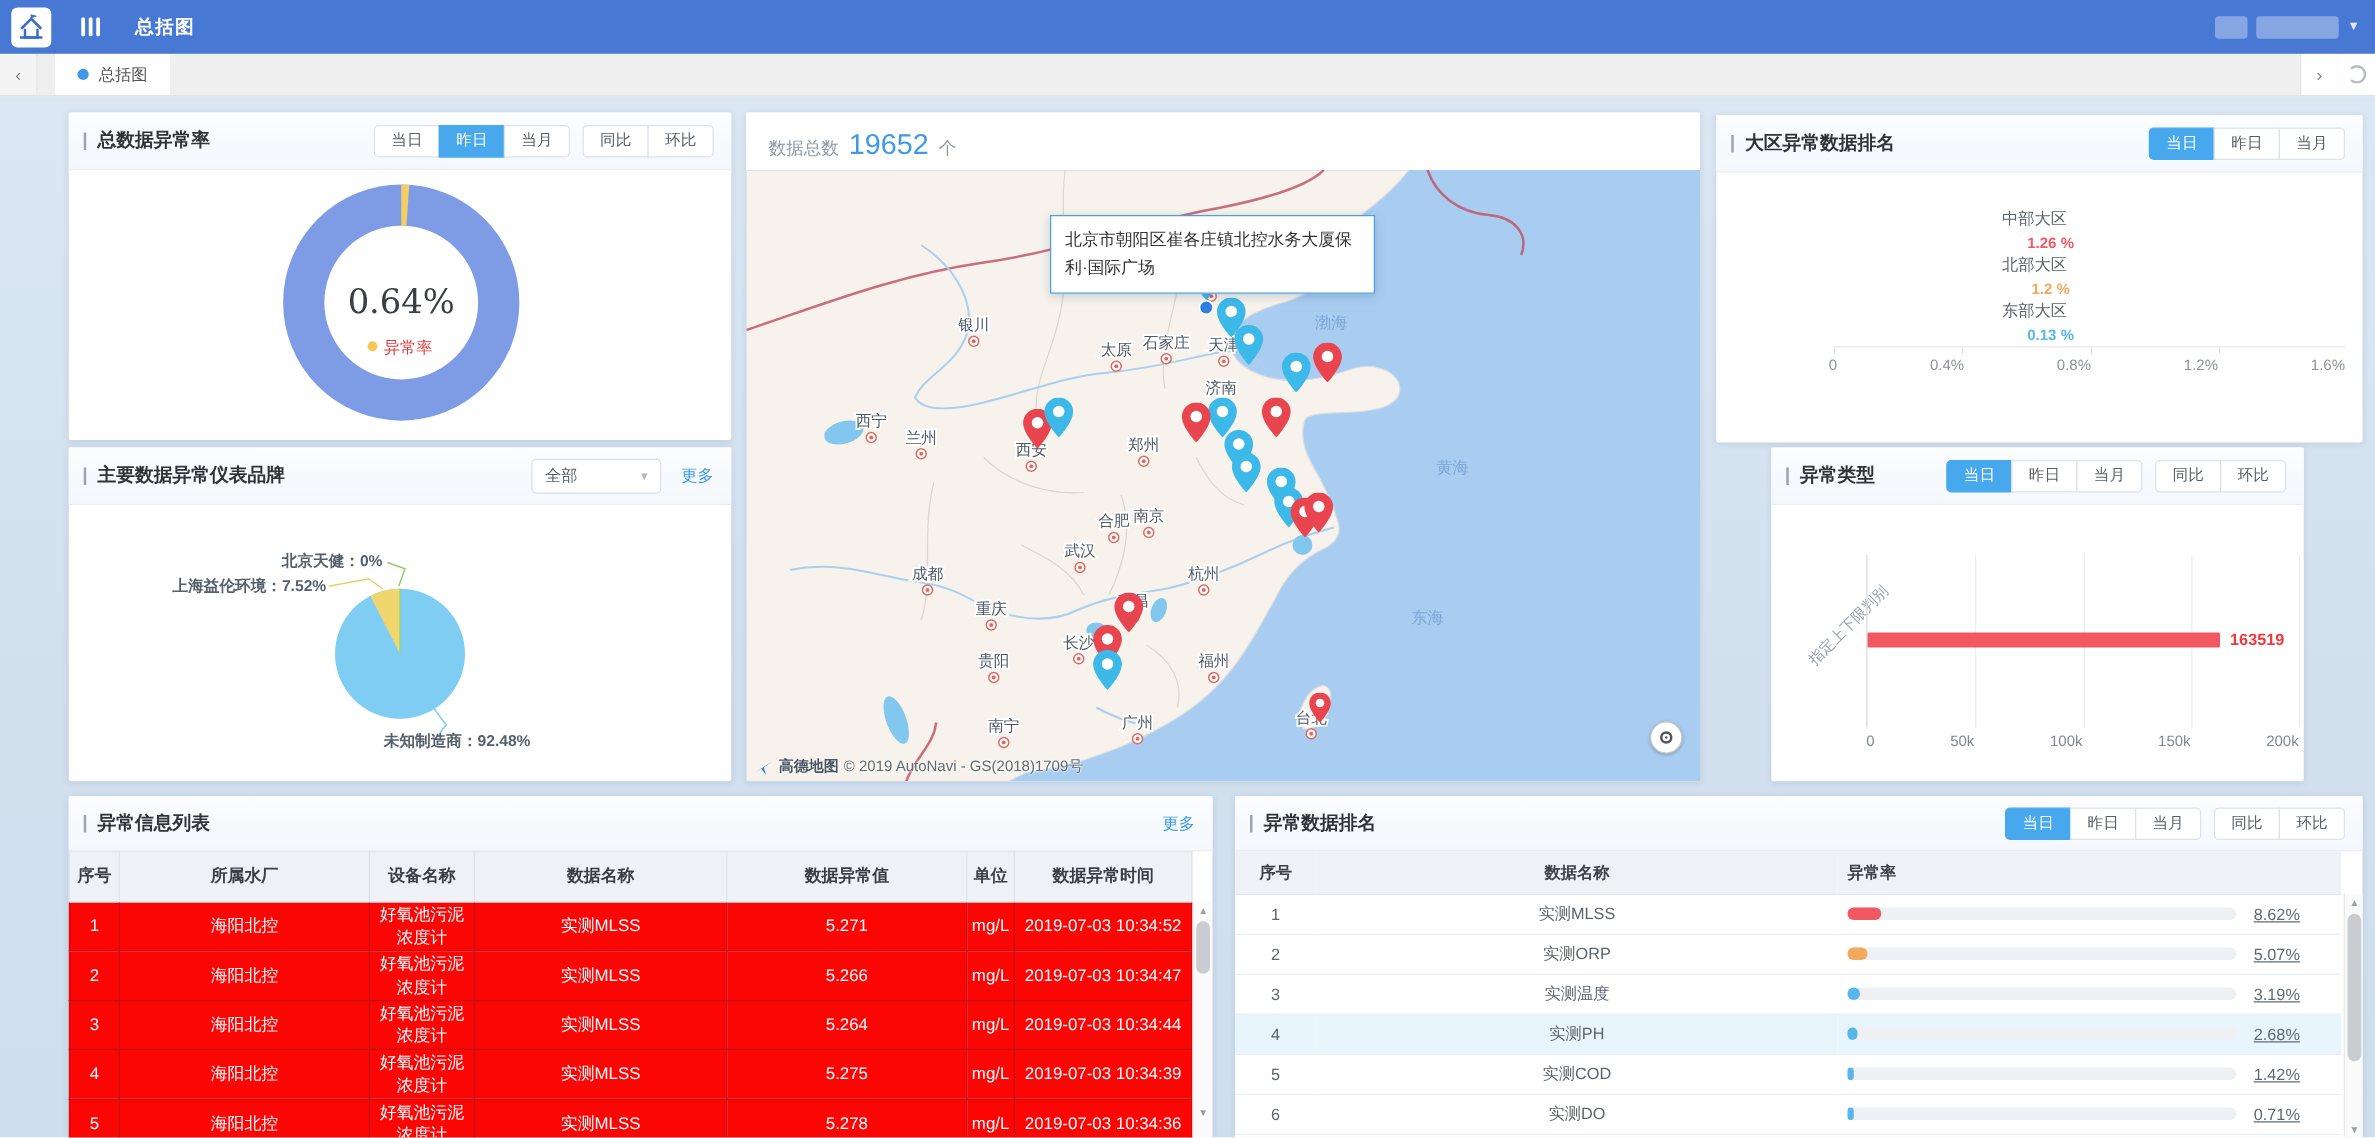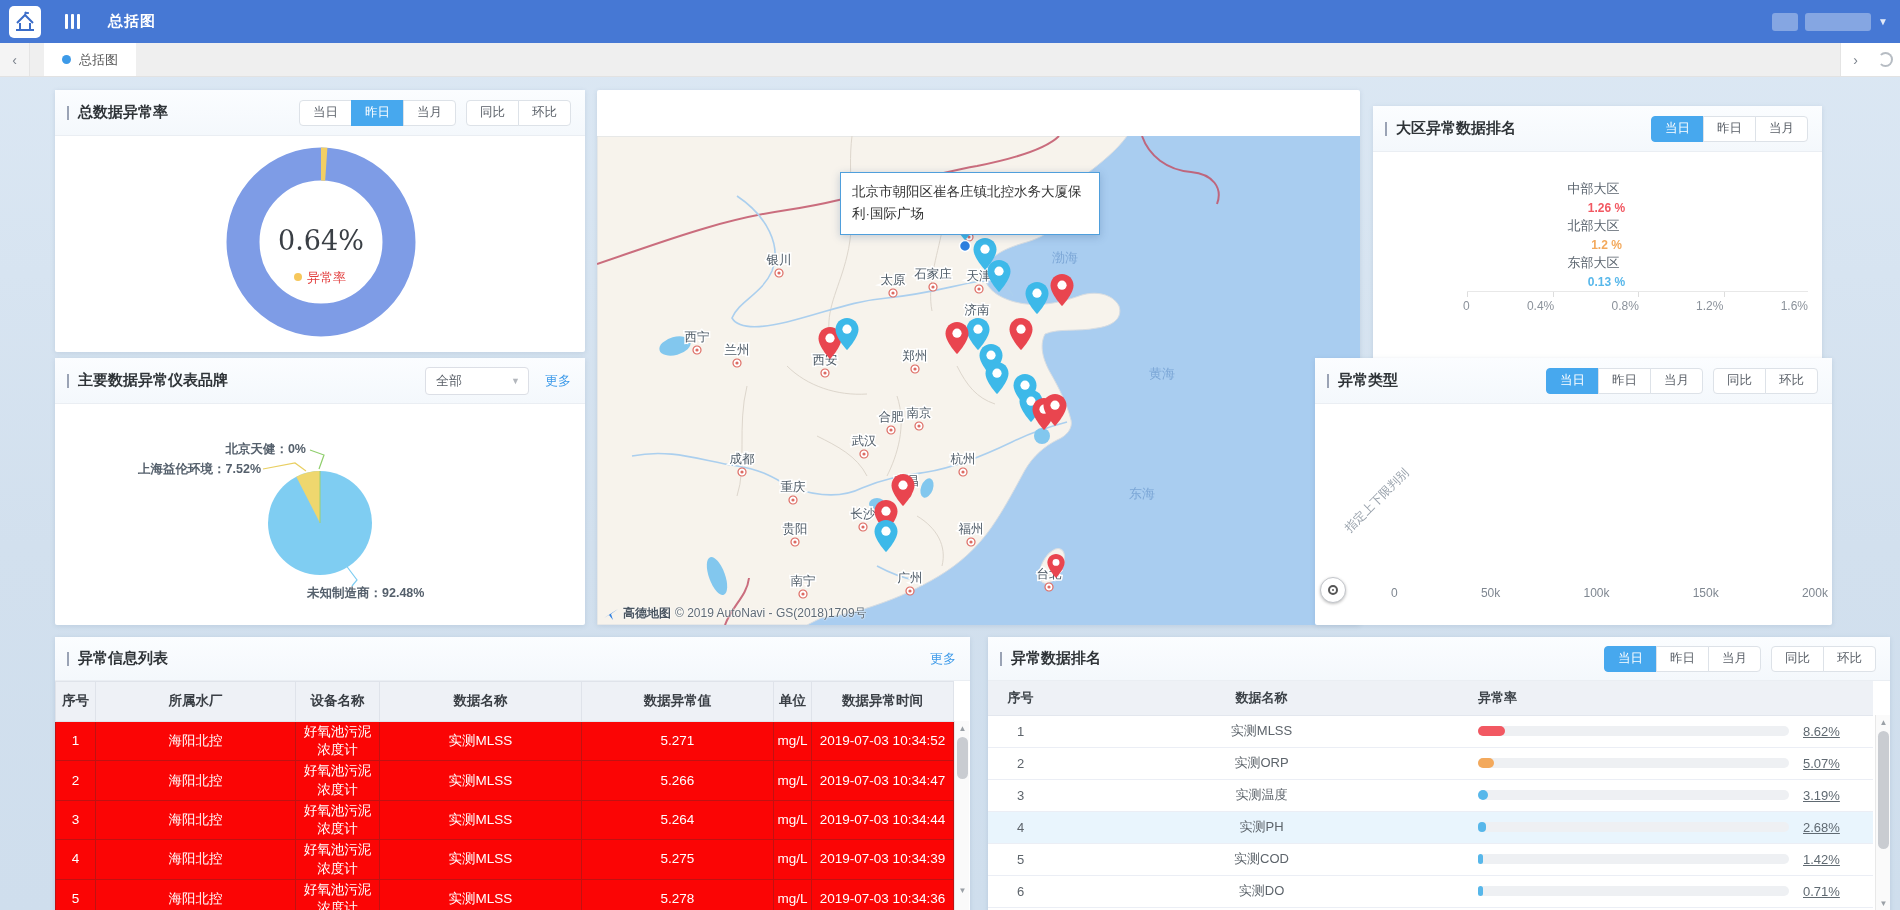--- a/index.html
+++ b/index.html
@@ -34,22 +34,22 @@
   .circle-icon { width:30px; display:flex; align-items:center; justify-content:center; background:#fff; }
   .circle-icon span { width:15px; height:15px; border:2px solid #b6bcc3; border-radius:50%;
     border-left-color:transparent; }
 
   
   .panel { position:absolute; background:#fff; border-radius:2px;
     box-shadow:0 1px 5px rgba(60,90,130,.14); }
   .p-total  { left:55px;  top:90px;  width:530px; height:262px; }
   .p-brand  { left:55px;  top:358px; width:530px; height:267px; }
   .p-map    { left:597px; top:90px;  width:763px; height:535px; }
-  .p-region { left:1373px;top:106px;  width:449px; height:262px; }
-  .p-type   { left:1315px;top:358px; width:517px; height:267px; }
+  .p-region { left:1373px;top:92px;  width:517px; height:262px; }
+  .p-type   { left:1417px;top:358px; width:426px; height:267px; }
   .p-list   { left:55px;  top:637px; width:915px; height:290px; }
   .p-rank   { left:988px; top:637px; width:902px; height:290px; }
 
   .ph { height:46px; display:flex; align-items:center; padding:0 14px 0 12px;
     background:linear-gradient(180deg,#fbfdff,#f4f8fc); border-bottom:1px solid #eaeef3; }
   .p-list .ph, .p-rank .ph { height:44px; }
   .ph h3 { display:flex; align-items:center; font-size:15px; font-weight:bold; color:#2f3438; }
   .tm { width:2px; height:14px; background:#9aa3b5; margin-right:9px; }
   .ph-right { margin-left:auto; display:flex; align-items:center; gap:16px; }
   .tabs { margin-left:auto; display:flex; gap:10px; }
@@ -241,20 +241,25 @@
           <polyline points="208,65 240,59 251,67" fill="none" stroke="#e9cf62" stroke-width="1.2"></polyline>
           <polyline points="290,160 302,176 297,182" fill="none" stroke="#7fcdf2" stroke-width="1.2"></polyline>
           <text class="pie-label" x="251" y="49" text-anchor="end">北京天健：0%</text>
           <text class="pie-label" x="206" y="69" text-anchor="end">上海益伦环境：7.52%</text>
           <text class="pie-label" x="252" y="193" text-anchor="start">未知制造商：92.48%</text>
         </svg>
       </div>
     </section>
 
     <section class="panel p-map">
+      <div class="map-strip">
+        <span class="ms-label">数据总数</span>
+        <span class="ms-value">19652</span>
+        <span class="ms-label">个</span>
+      </div>
       <div class="map-body">
         <svg id="map-svg" width="763" height="489" viewBox="0 0 763 489">
           <defs>
             <symbol id="pin" viewBox="0 0 24 32">
               <path d="M12 0C5.5 0 .5 5 .5 11.4 .5 19.8 12 32 12 32s11.5-12.2 11.5-20.6C23.5 5 18.5 0 12 0z"></path>
               <circle cx="12" cy="11.2" r="4.6" fill="#fff"></circle>
             </symbol>
           </defs>
           <rect x="0" y="0" width="763" height="489" fill="#a9cdf0"></rect>
           <path fill="#f7f3ec" stroke="#d8dde2" stroke-width="1" d="M0,0 H530 C520,14 505,26 492,36 C478,46 468,60 466,76 C462,90 450,100 430,106
@@ -518,20 +523,29 @@
               <button class="btn">当月</button>
             </div>
             <div class="btn-group">
               <button class="btn">同比</button>
               <button class="btn">环比</button>
             </div>
           </div>
       </div>
       <div class="pb type-body">
         <div class="ylabel">指定上下限判别</div>
+        <div class="type-plot">
+          <div class="gl" style="left:25%"></div>
+            <div class="gl" style="left:50%"></div>
+          <div class="gl" style="left:75%"></div>
+            <div class="gl" style="left:100%"></div>
+          <div class="tbar" id="type-bar" style="width: 81.7595%; background: rgb(242, 88, 98);">
+            <span>163519</span>
+          </div>
+        </div>
         <div class="type-axis" id="type-axis">
             <span>0</span>
             <span>50k</span>
             <span>100k</span>
             <span>150k</span>
             <span>200k</span>
           </div>
       </div>
     </section>
 

